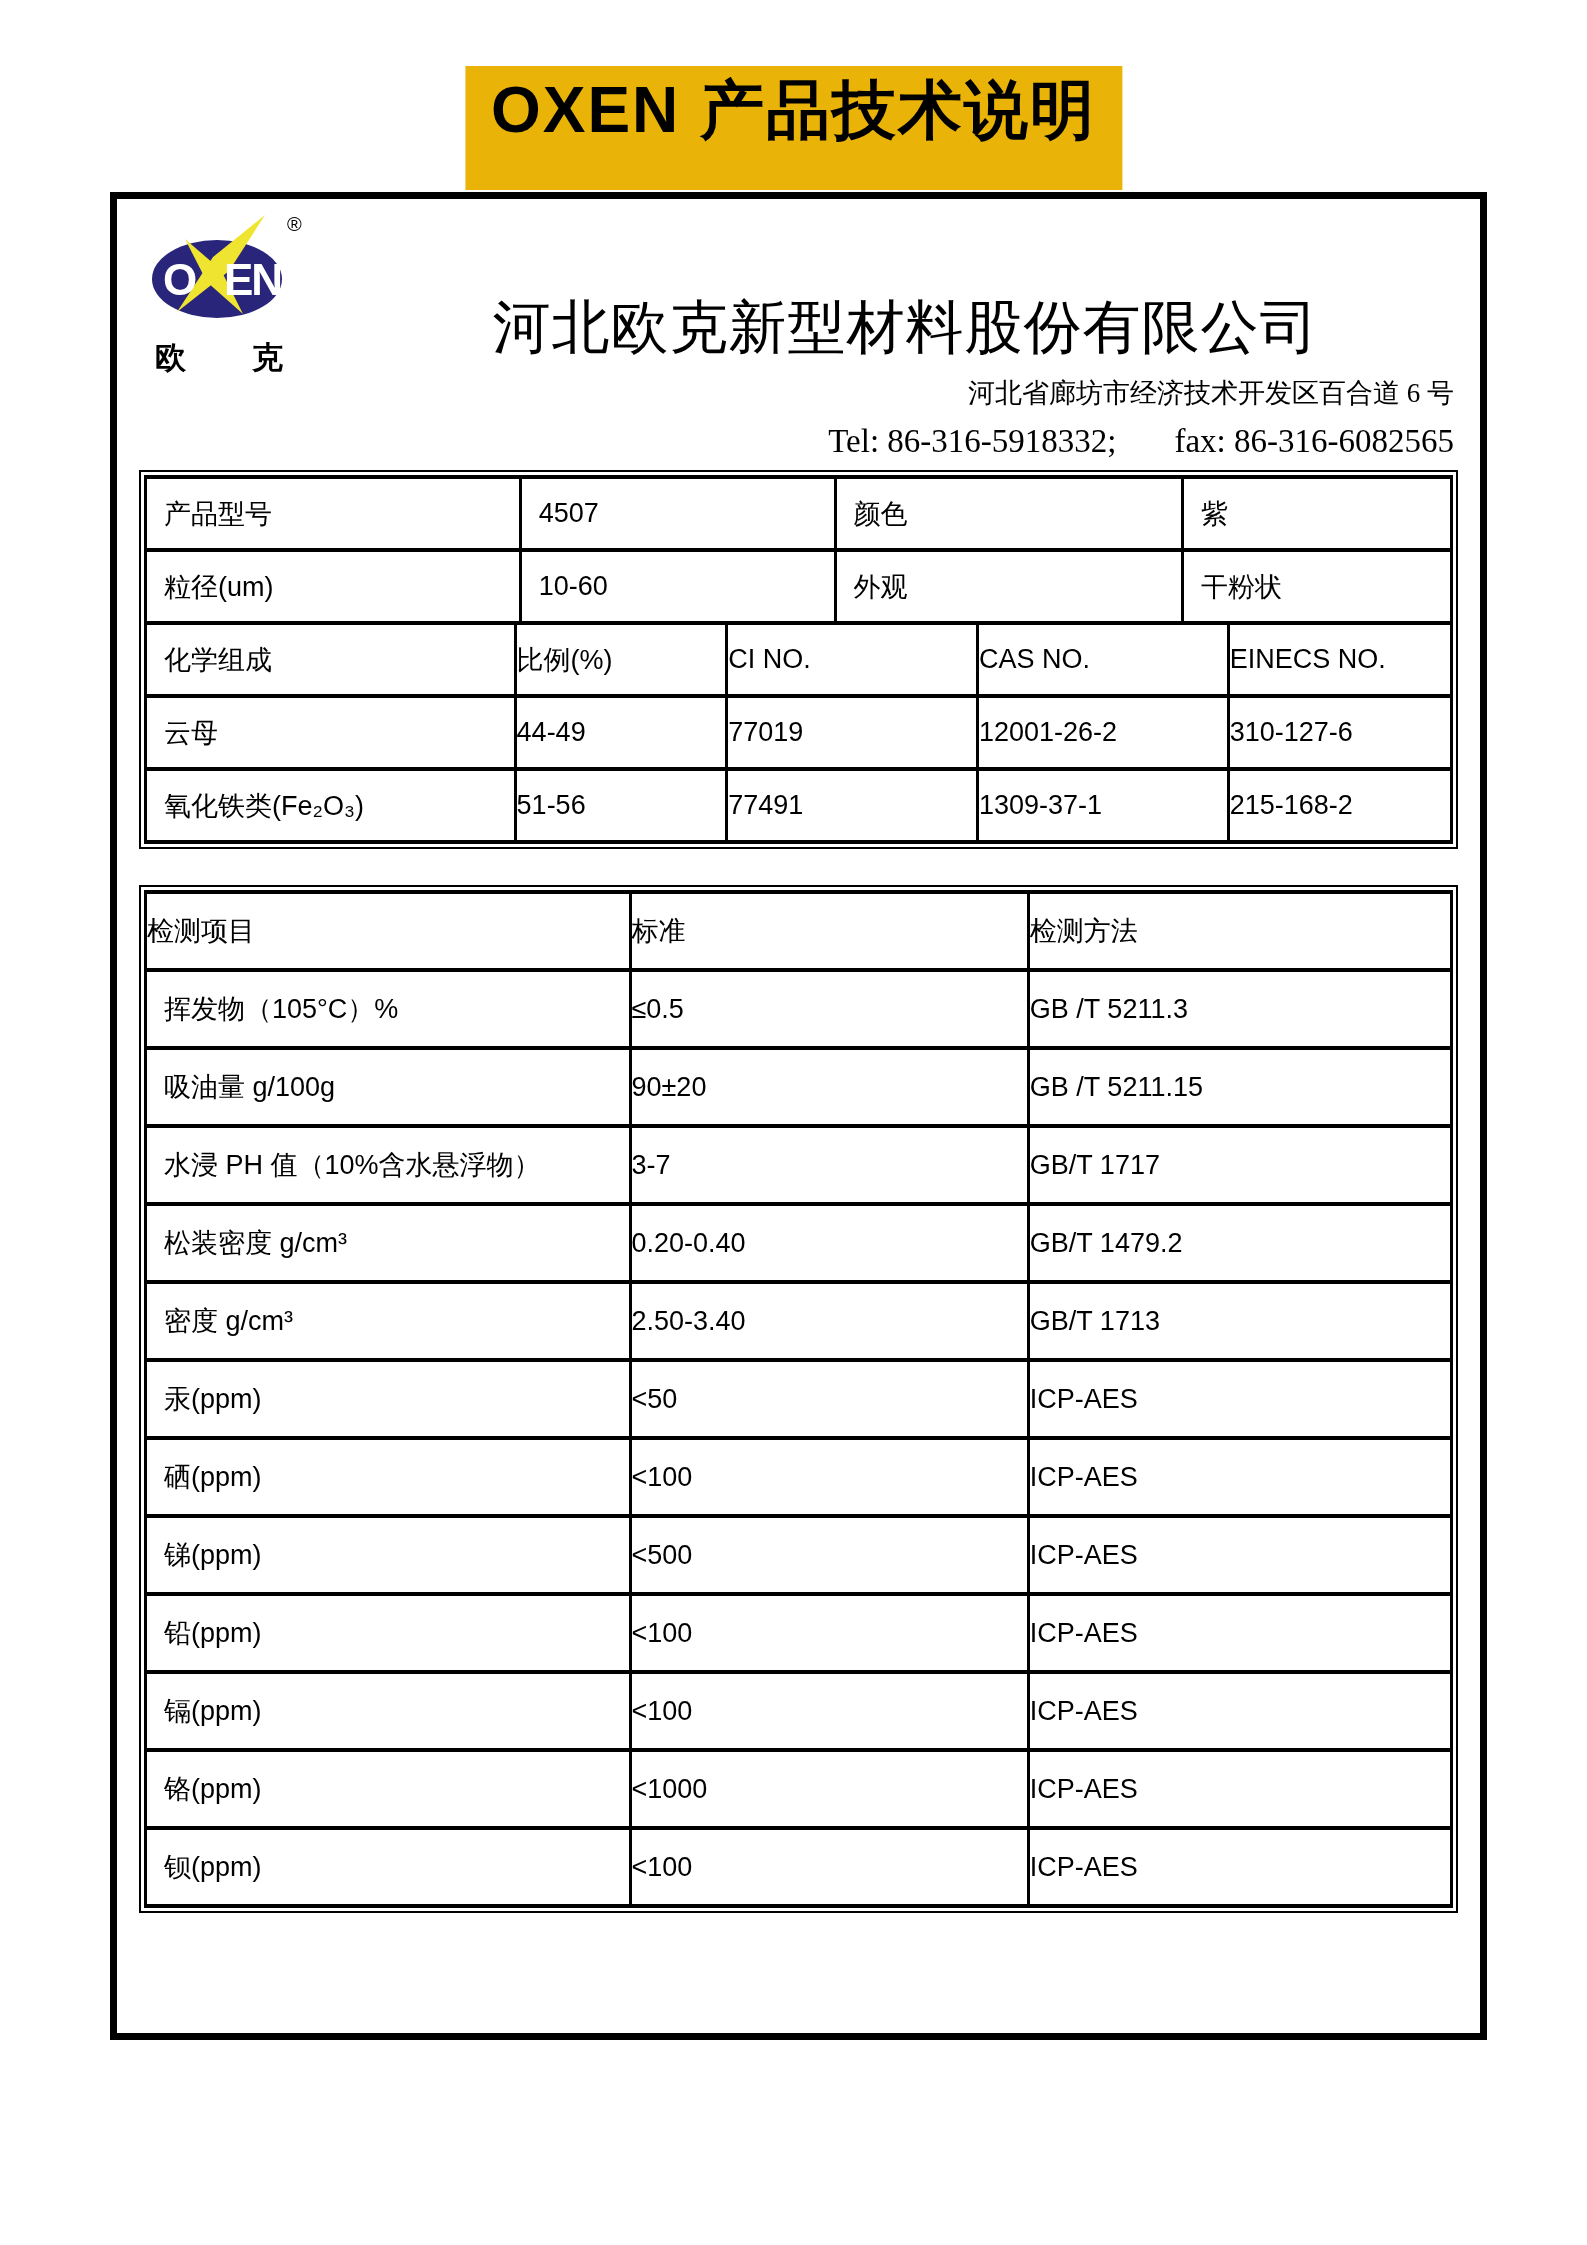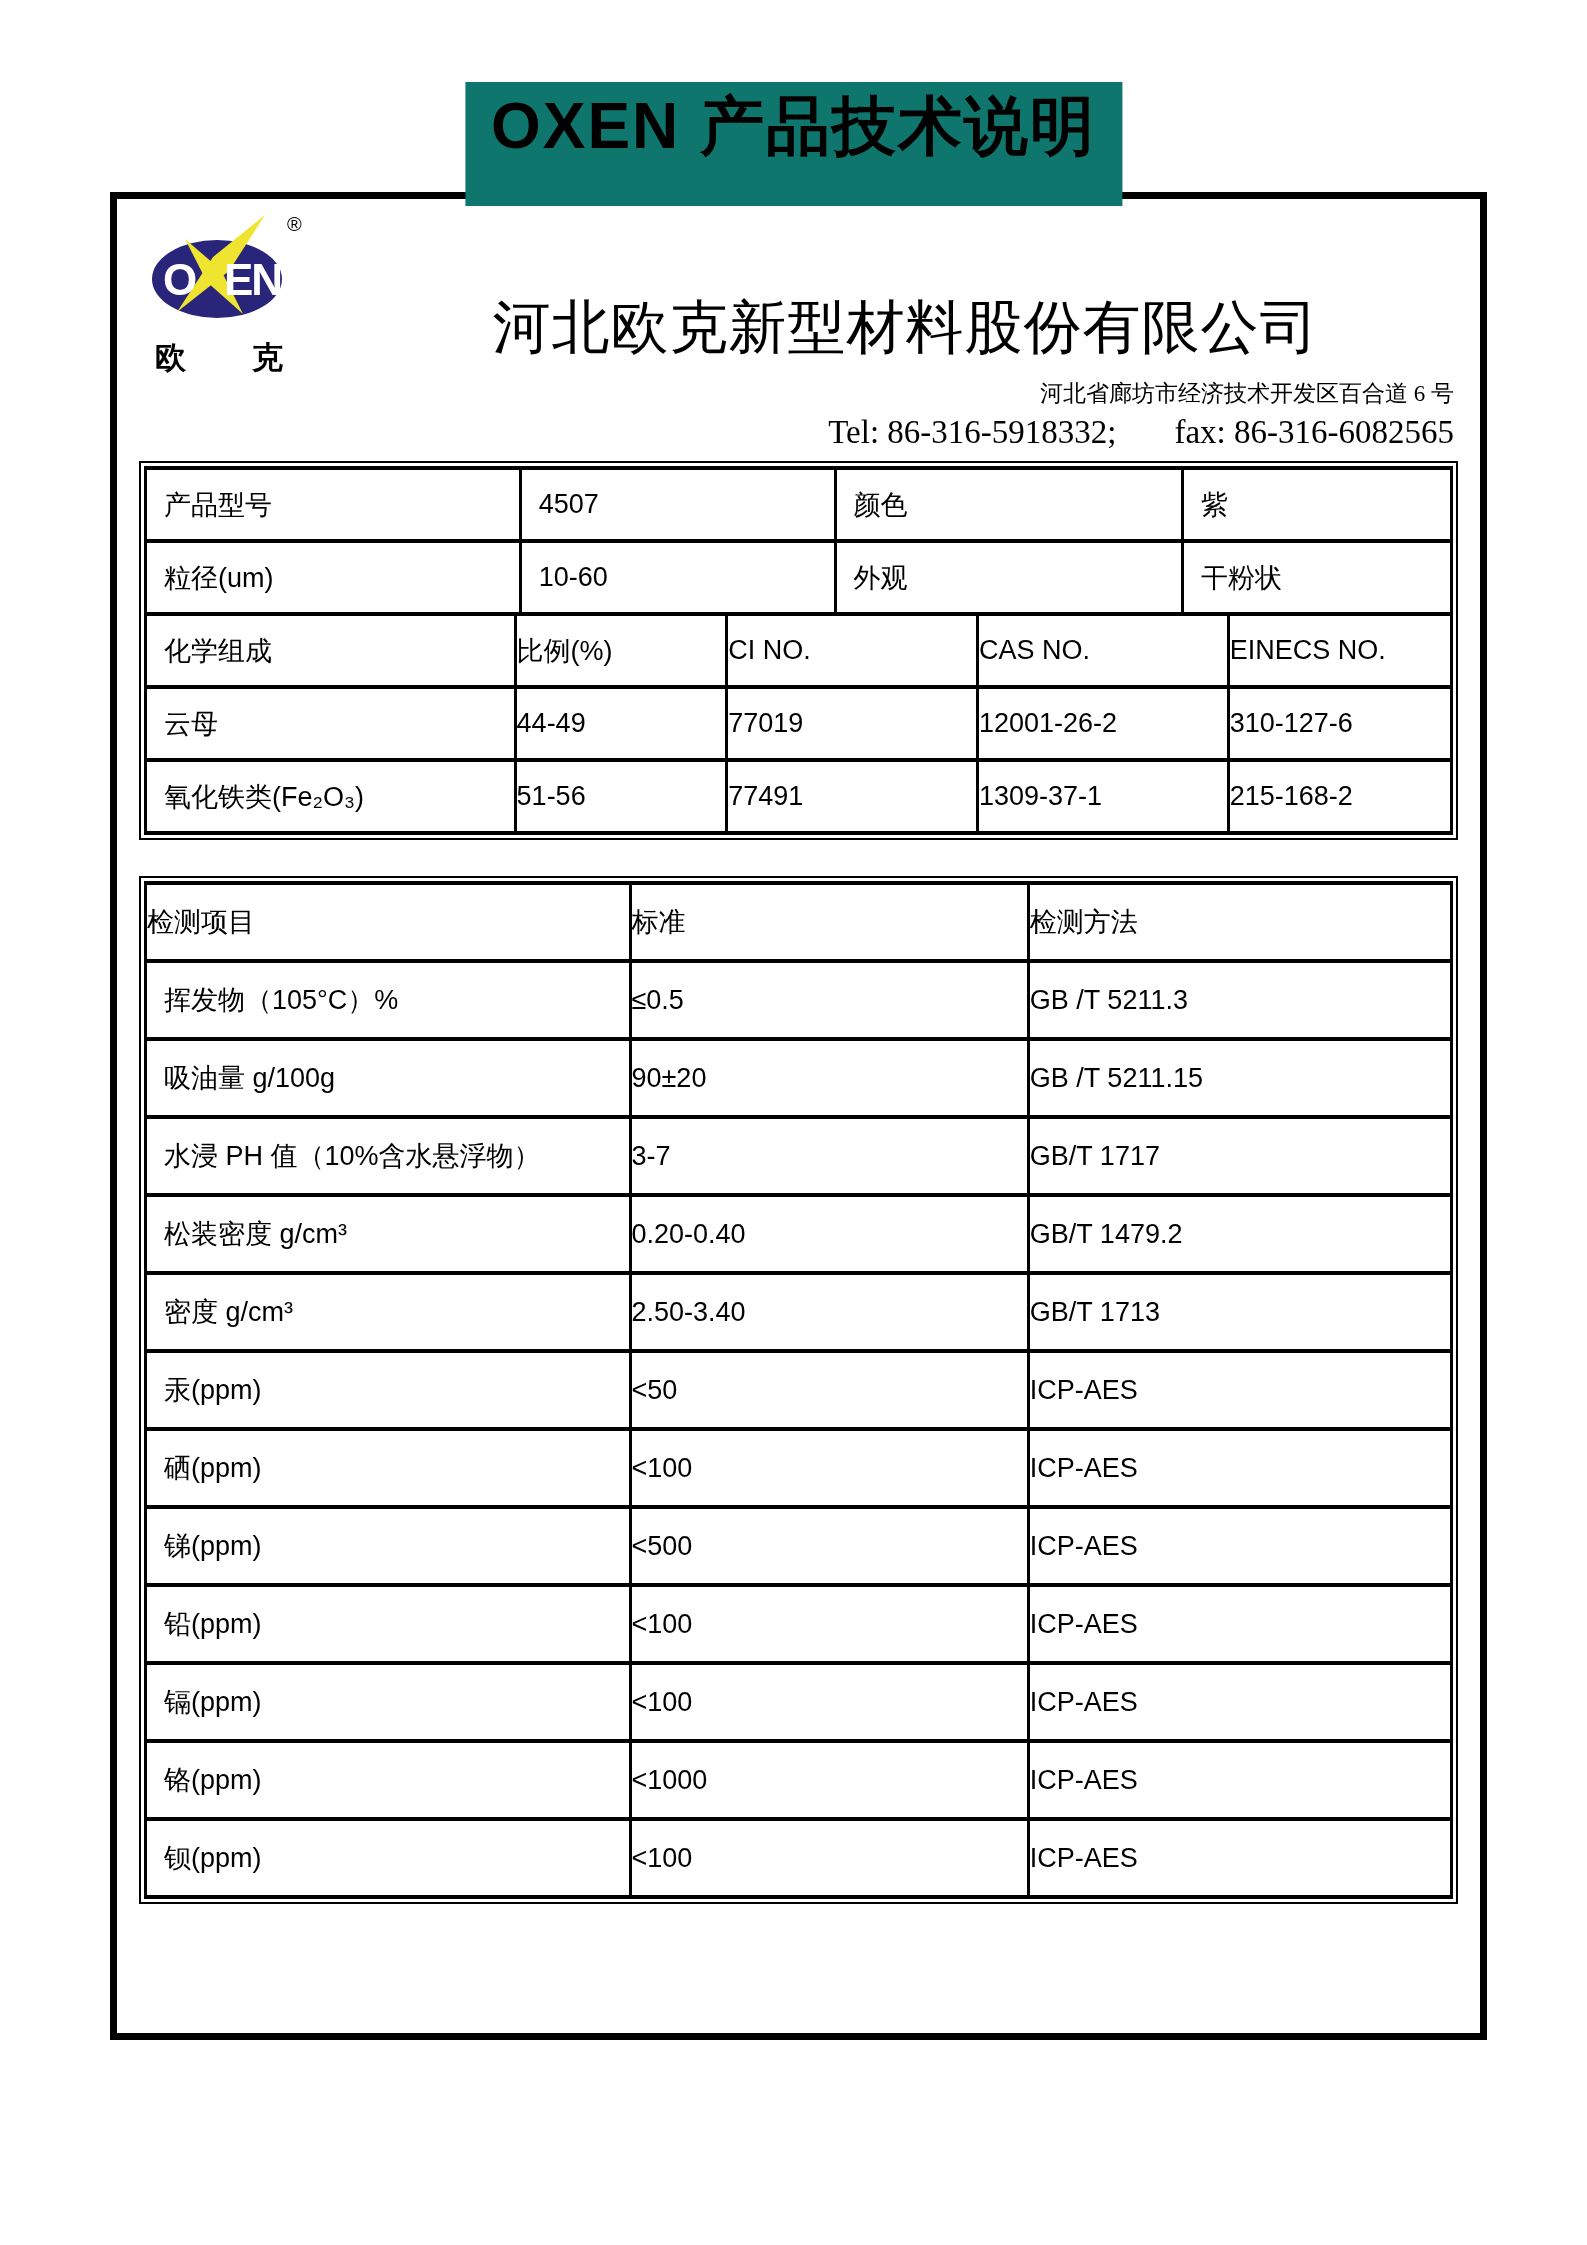--- a/index.html
+++ b/index.html
@@ -2,43 +2,43 @@
 <html><head>
 <meta charset="utf-8">
 <style>
   html,body{margin:0;padding:0;background:#ffffff;}
   body{
     width:1587px;height:2245px;position:relative;overflow:hidden;
     color:#000;font-family:"Liberation Sans",sans-serif;
     -webkit-font-smoothing:antialiased;
   }
   .doc-title{
-    position:absolute;top:82px;left:50%;transform:translateX(-50%);
-    z-index:3;background:#0f766e;padding:0 26px;height:124px;
+    position:absolute;top:66px;left:50%;transform:translateX(-50%);
+    z-index:3;background:#eab308;padding:0 26px;height:124px;
     font-size:64px;font-weight:700;line-height:88px;white-space:nowrap;
     letter-spacing:2px;font-family:"Liberation Sans",sans-serif;
   }
   .frame{
     position:absolute;left:110px;top:192px;
     width:1363px;height:1834px;border:7px solid #000;background:#fff;
   }
   .brand-row{display:flex;margin:6px 20px 0 24px;height:168px;}
   .logo-block{width:210px;position:relative;}
   .logo-svg{display:block;margin:8px 0 0 6px;}
   .logo-caption{
     width:128px;margin:2px 0 0 14px;display:flex;justify-content:space-between;
     font-size:31px;font-weight:700;font-family:"Liberation Sans",sans-serif;
   }
   .company-block{flex:1;display:flex;justify-content:center;align-items:flex-start;padding-top:84px;}
   .company-name{
     font-size:58px;letter-spacing:1px;white-space:nowrap;
     font-family:"Liberation Serif",serif;
   }
   .addr{
-    text-align:right;margin:4px 26px 7px 0;font-size:23px;line-height:33px;
+    text-align:right;margin:4px 26px 16px 0;font-size:27px;line-height:33px;
     font-family:"Liberation Serif",serif;
   }
   .telfax{
     text-align:right;margin:0 26px 0 0;font-size:33px;line-height:30px;
     font-family:"Liberation Serif",serif;
     padding-left:8px;
   }
   .telfax .fax{margin-left:58px;}
   .tblwrap{border:2px solid #000;padding:3px;background:#fff;}
   .t1wrap{margin:14px 22px 0 22px;}

